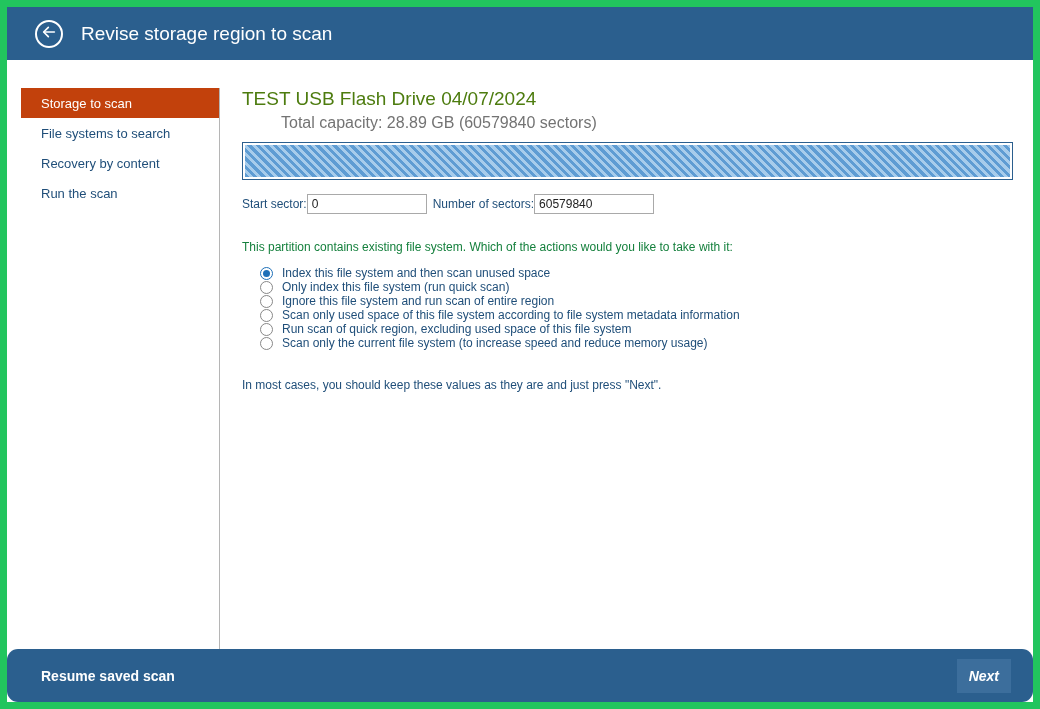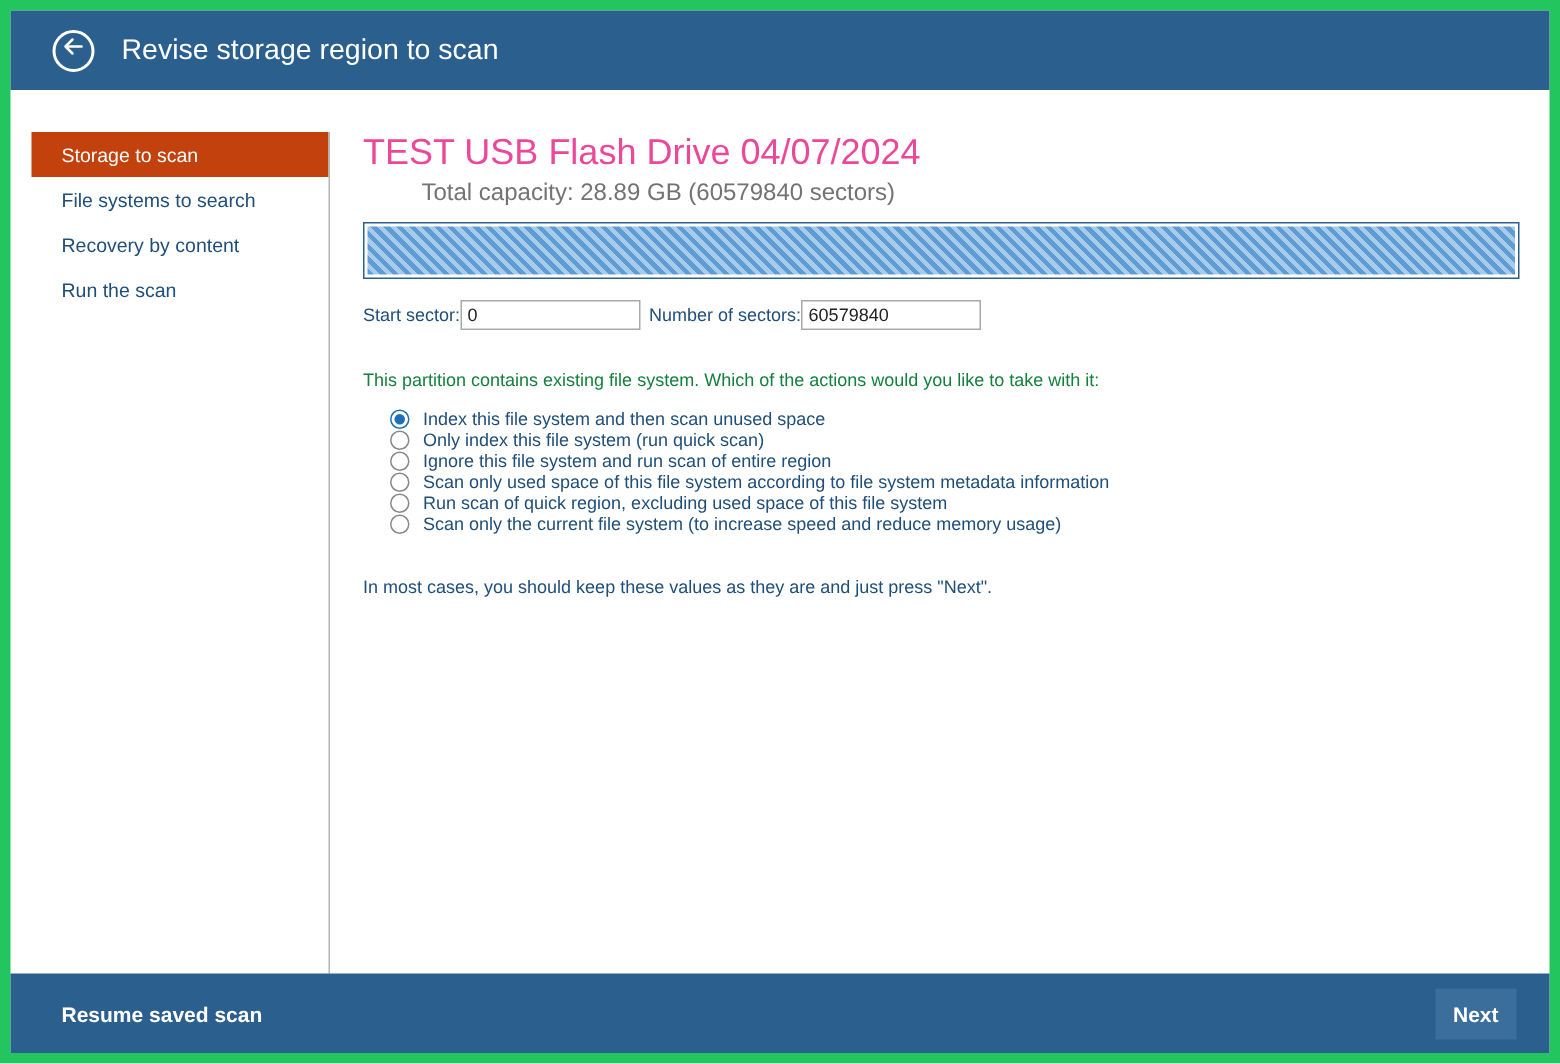--- a/index.html
+++ b/index.html
@@ -12,21 +12,21 @@
   .title-text { color: #fff; font-size: 19px; font-weight: 400; }
 
   .body { flex: 1; display: flex; padding: 28px 14px 0 14px; }
   .sidebar { width: 198px; display: flex; flex-direction: column; gap: 0; }
   .side-item { height: 30px; display: flex; align-items: center; padding-left: 20px; font-size: 13px; color: #1F4E79; cursor: pointer; }
   .side-item.active { background: #c2410c; color: #fff; }
 
   .vline { width: 1px; background: #b5b5b5; margin: 0 0 0 0; }
 
   .main { flex: 1; padding: 0 6px 0 22px; }
-  .drive-title { color: #ec4899; font-size: 24px; font-weight: 400; margin-bottom: 4px; }
+  .drive-title { color: #4d7c0f; font-size: 19px; font-weight: 400; margin-bottom: 4px; }
   .capacity { font-size: 16px; color: #737373; margin-bottom: 10px; margin-left: 39px; }
 
   .bar-outer { width: 100%; height: 38px; padding: 2px; border: 1px solid #2B5F8E; }
   .bar-inner { width: 100%; height: 100%; background: repeating-linear-gradient(45deg, #5E9CD3 0 3px, #A7CCEB 3px 6px); }
 
   .param-row { display: flex; margin-top: 14px; align-items: center; }
   .param-label { font-size: 12px; color: #1F4E79; }
   .param-input { width: 120px; height: 20px; border: 1px solid #a9a9a9; font-size: 12px; padding: 1px 4px; color: #222; }
   .param-gap { width: 6px; }
 
@@ -34,23 +34,23 @@
 
   .radio-list { margin-top: 12px; display: flex; flex-direction: column; gap: 0; padding-left: 18px; }
   .radio-row { display: flex; align-items: center; gap: 9px; cursor: pointer; }
   .radio { width: 13px; height: 13px; border: 1px solid #888; border-radius: 50%; display: flex; align-items: center; justify-content: center; }
   .radio.sel { border-color: #1d6fb8; }
   .radio.sel::after { content: ""; width: 7px; height: 7px; background: #1d6fb8; border-radius: 50%; }
   .radio-label { font-size: 12px; color: #1F4E79; }
 
   .hint { font-size: 12px; color: #1F4E79; margin-top: 28px; }
 
-  .footer { height: 53px; background: #2B5F8E; display: flex; align-items: center; justify-content: space-between; padding: 0 22px 0 34px; }
+  .footer { height: 53px; background: #2B5F8E; display: flex; align-items: center; justify-content: space-between; padding: 0 22px 0 34px; border-radius: 11px; }
   .resume { color: #fff; font-size: 14px; font-weight: 600; cursor: pointer; }
-  .next-btn { background: #3C6E9C; color: #fff; font-size: 14px; font-weight: 600; padding: 9px 12px; border: none; cursor: pointer; }
+  .next-btn { background: #3C6E9C; color: #fff; font-size: 14px; font-weight: 600; padding: 9px 12px; border: none; cursor: pointer; font-style: italic; }
 </style>
 </head>
 <body>
 
 <div class="window">
 
   <div class="titlebar">
     <div class="back-btn">
       <span>
         <svg viewBox="0 0 24 24" fill="none" stroke="#fff" stroke-width="2.5" stroke-linecap="round" stroke-linejoin="round">

